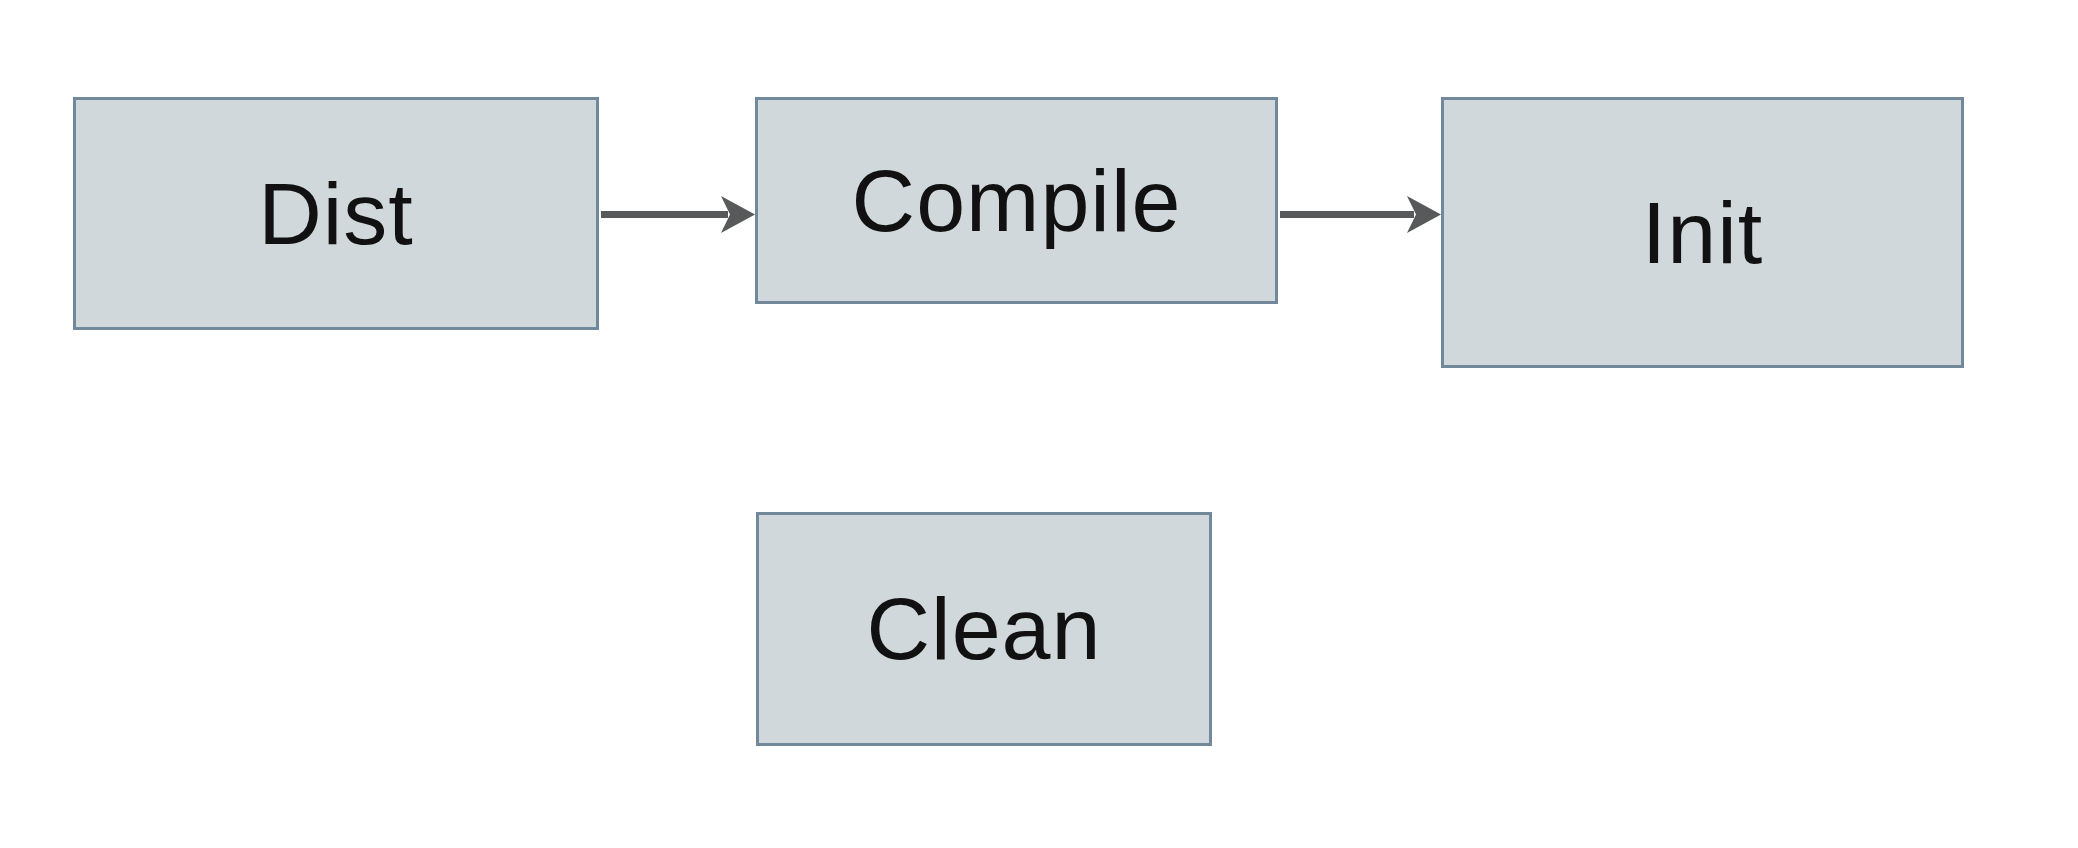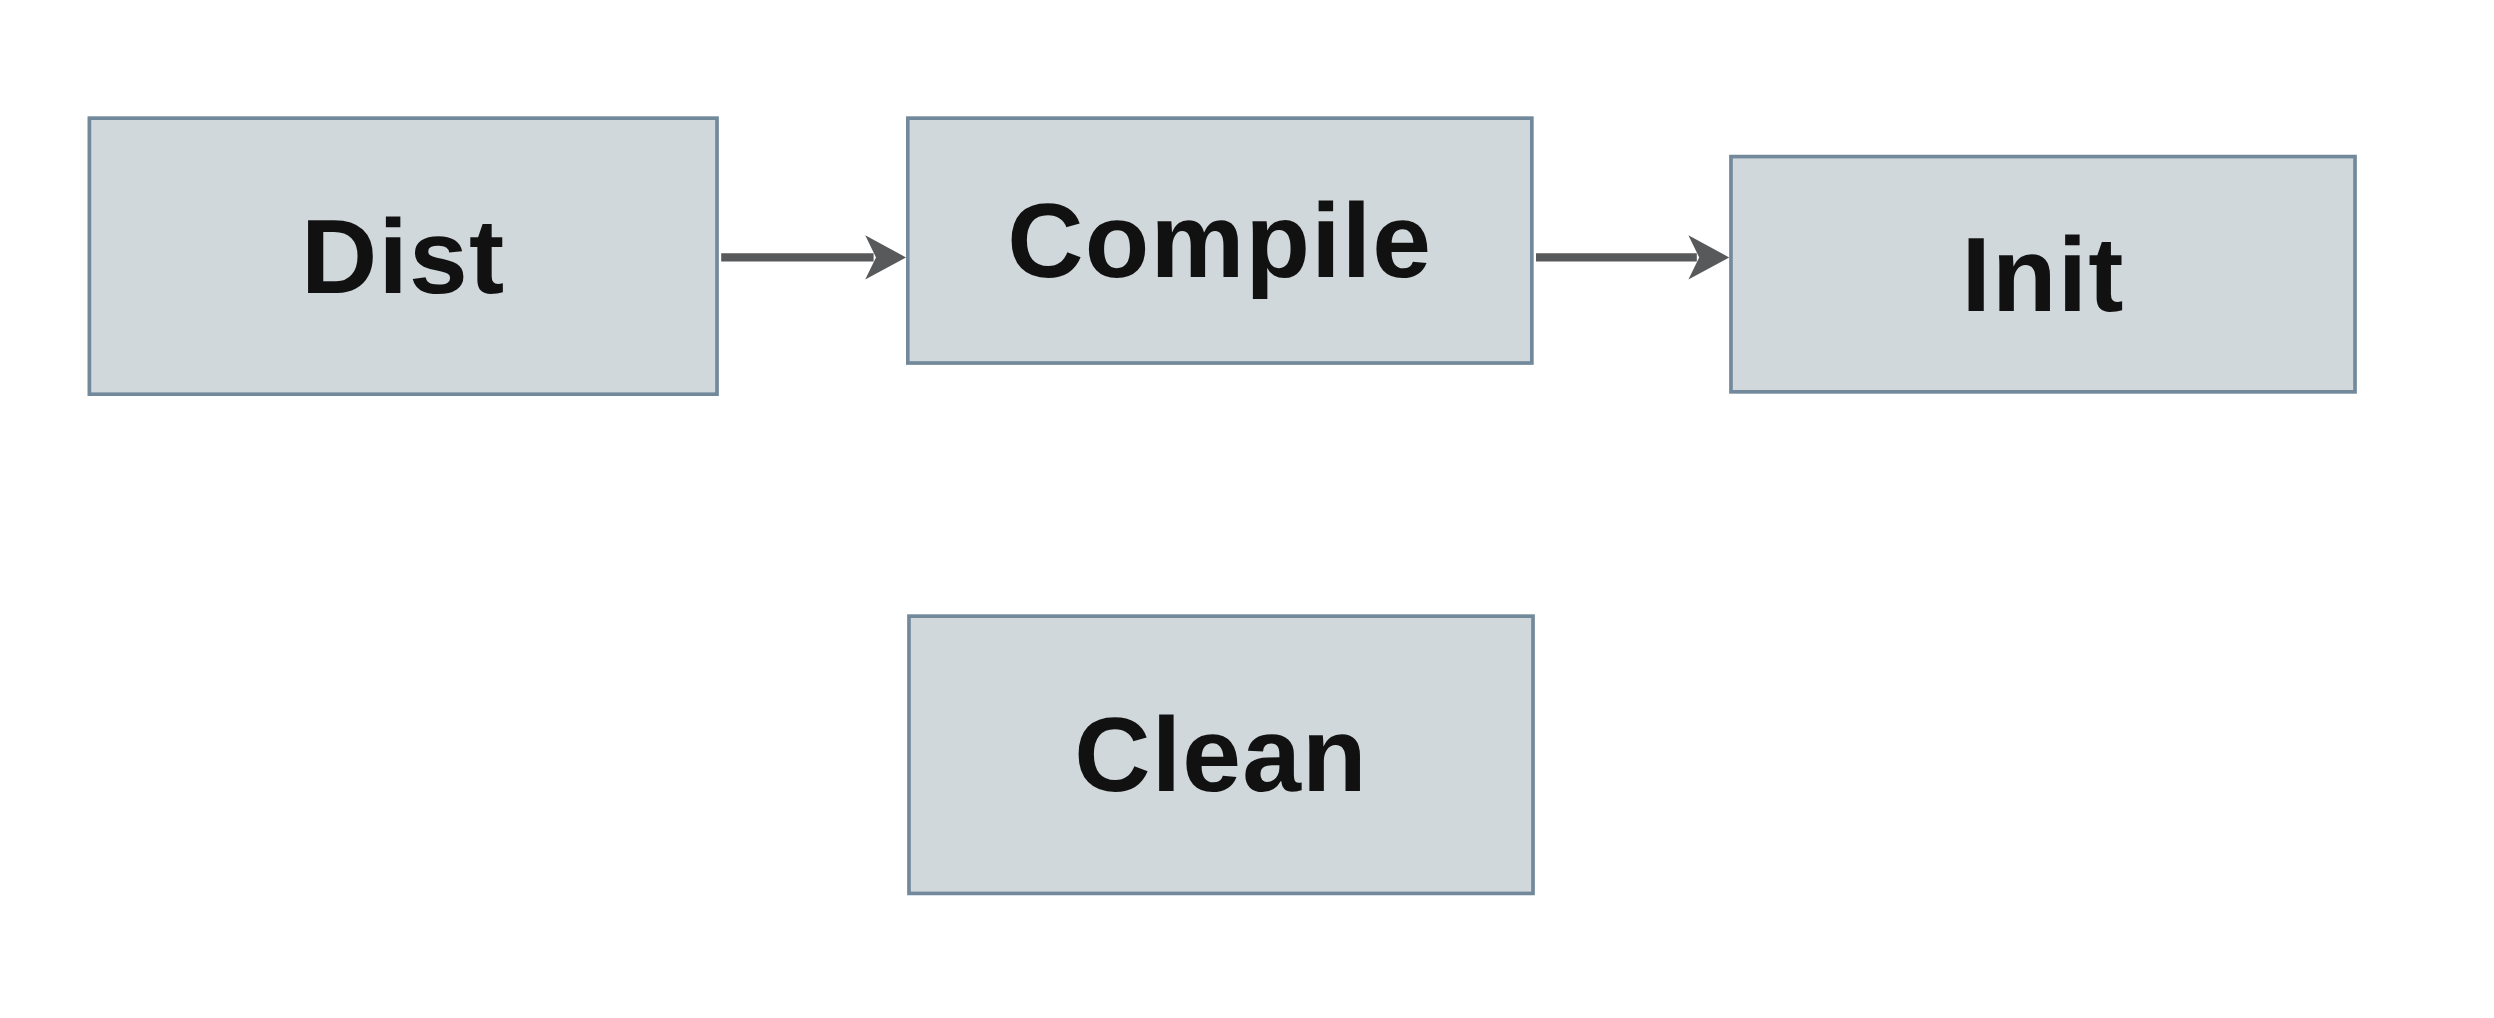--- a/index.html
+++ b/index.html
@@ -23,30 +23,30 @@
     background: var(--node-fill, #d1d8db);
     border: 3px solid var(--node-border, #71899a);
     box-sizing: border-box;
     display: flex;
     align-items: center;
     justify-content: center;
   }
   .node .label {
     color: var(--text, #111111);
     font-size: 88px;
-    font-weight: 700;
+    font-weight: 400;
     letter-spacing: 1px;
     line-height: 1;
     white-space: nowrap;
   }
   
   .node-dist    { left: 73px;   top: 97px;  width: 526px; height: 233px; }
   .node-compile { left: 755px;  top: 97px;  width: 523px; height: 207px; }
-  .node-init    { left: 1441px; top: 97px;  width: 523px; height: 199px; margin-top: 32px; }
-  .node-clean   { left: 756px;  top: 512px; width: 523px; height: 234px; }
+  .node-init    { left: 1441px; top: 97px;  width: 523px; height: 271px; }
+  .node-clean   { left: 756px;  top: 512px; width: 456px; height: 234px; }
   svg.edges {
     position: absolute;
     inset: 0;
     pointer-events: none;
   }
   .edge-line {
     stroke: var(--arrow, #58595a);
     stroke-width: 7;
   }
   .edge-head {

